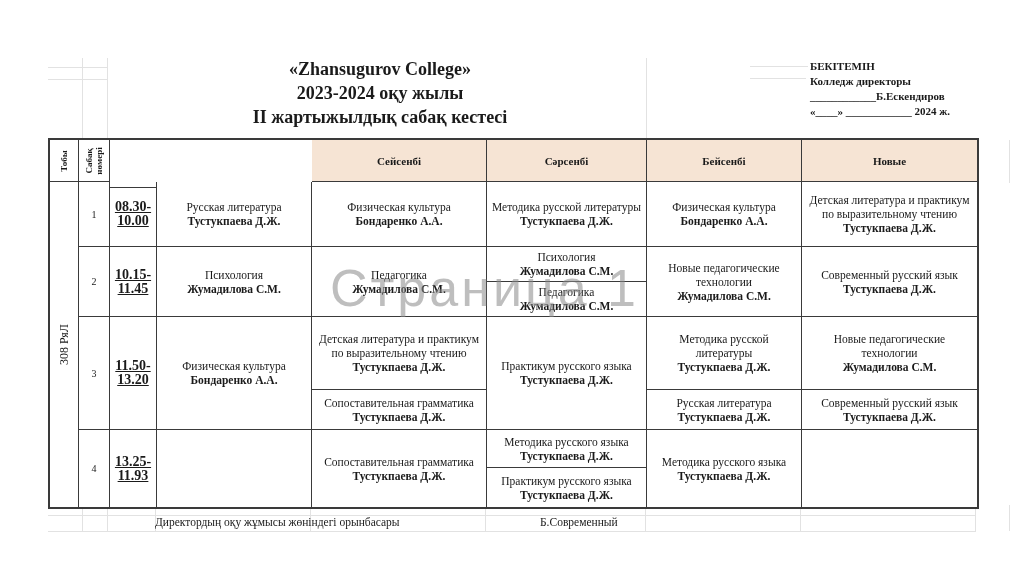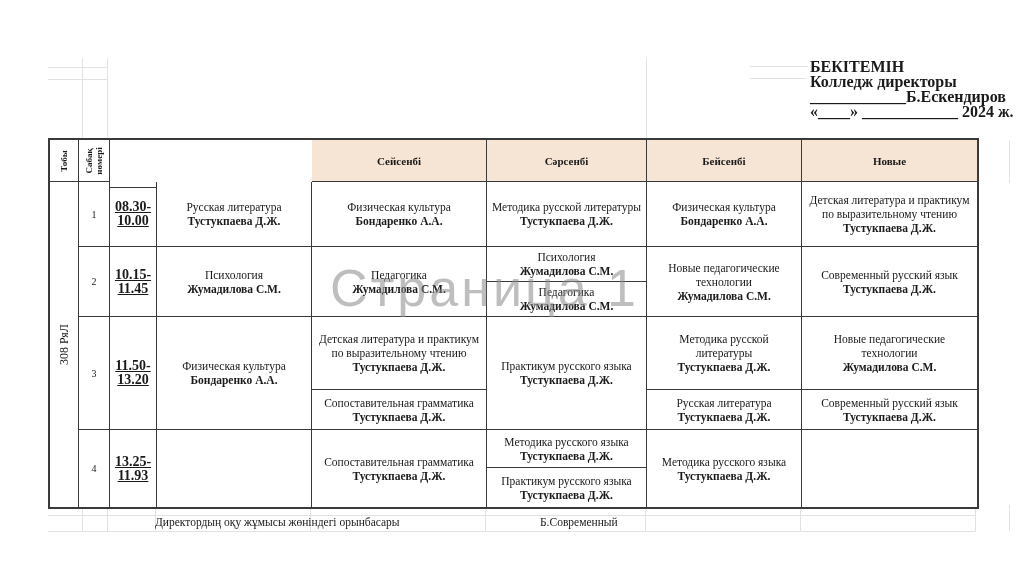--- a/index.html
+++ b/index.html
@@ -6,21 +6,21 @@
   .stage{position:relative;width:1024px;height:576px;background:#fff;overflow:hidden;
          font-family:"Liberation Serif","DejaVu Serif",serif;color:#1a1a1a;}
 
   
   .faint{position:absolute;background:#e2e2e2;}
 
   
   .title{position:absolute;left:125px;top:57px;width:510px;text-align:center;
          font-weight:bold;font-size:18px;line-height:24px;}
   .approval{position:absolute;left:810px;top:59px;width:205px;
-            font-weight:bold;font-size:16px;line-height:15px;}
+            font-weight:bold;font-size:11px;line-height:15px;}
 
   
   .tbl{position:absolute;left:48px;top:138px;
        display:grid;
        grid-template-columns:29px 31px 47px 155px 175px 160px 155px 175px;
        grid-template-rows:42px 65px 35px 35px 73px 40px 38px 39px;
        border:2px solid #3a3a3a;background:#fff;}
   .c{border-right:1px solid #3a3a3a;border-bottom:1px solid #3a3a3a;
      display:flex;align-items:center;justify-content:center;
      text-align:center;overflow:hidden;box-sizing:border-box;}
@@ -65,20 +65,25 @@
   <div class="faint" style="left:107px;top:505px;width:1px;height:26px;"></div>
   <div class="faint" style="left:155px;top:505px;width:1px;height:26px;"></div>
   <div class="faint" style="left:310px;top:505px;width:1px;height:26px;"></div>
   <div class="faint" style="left:485px;top:505px;width:1px;height:26px;"></div>
   <div class="faint" style="left:645px;top:505px;width:1px;height:26px;"></div>
   <div class="faint" style="left:800px;top:505px;width:1px;height:26px;"></div>
   <div class="faint" style="left:975px;top:505px;width:1px;height:26px;"></div>
   <div class="faint" style="left:1009px;top:140px;width:1px;height:43px;"></div>
   <div class="faint" style="left:1009px;top:505px;width:1px;height:26px;"></div>
 
+  <div class="title">
+    <div>«Zhansugurov College»</div>
+    <div>2023-2024 оқу жылы</div>
+    <div>II  жартыжылдық  сабақ кестесі</div>
+  </div>
 
   <div class="approval">
     <div>БЕКІТЕМІН</div>
     <div>Колледж директоры</div>
     <div>____________Б.Ескендиров</div>
     <div>«____» ____________ 2024 ж.</div>
   </div>
 
   <div class="tbl">
 

